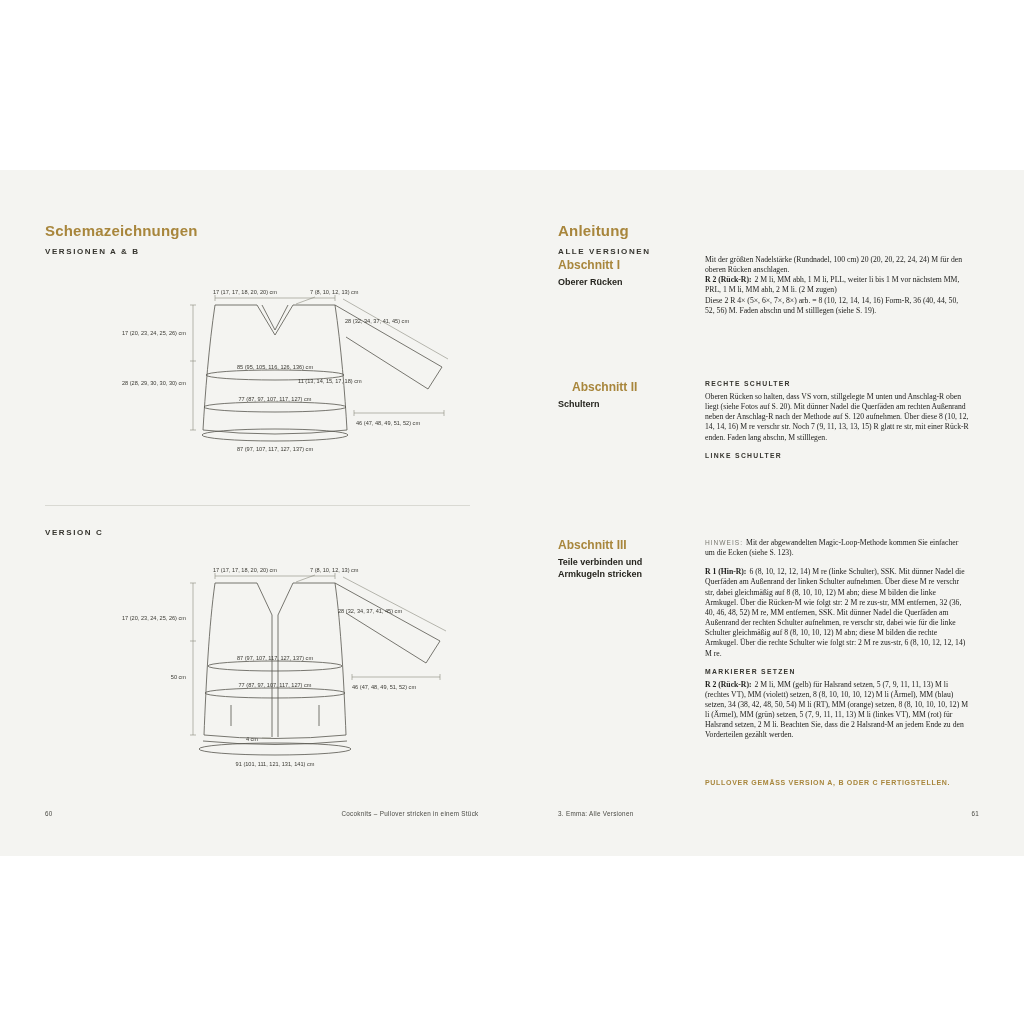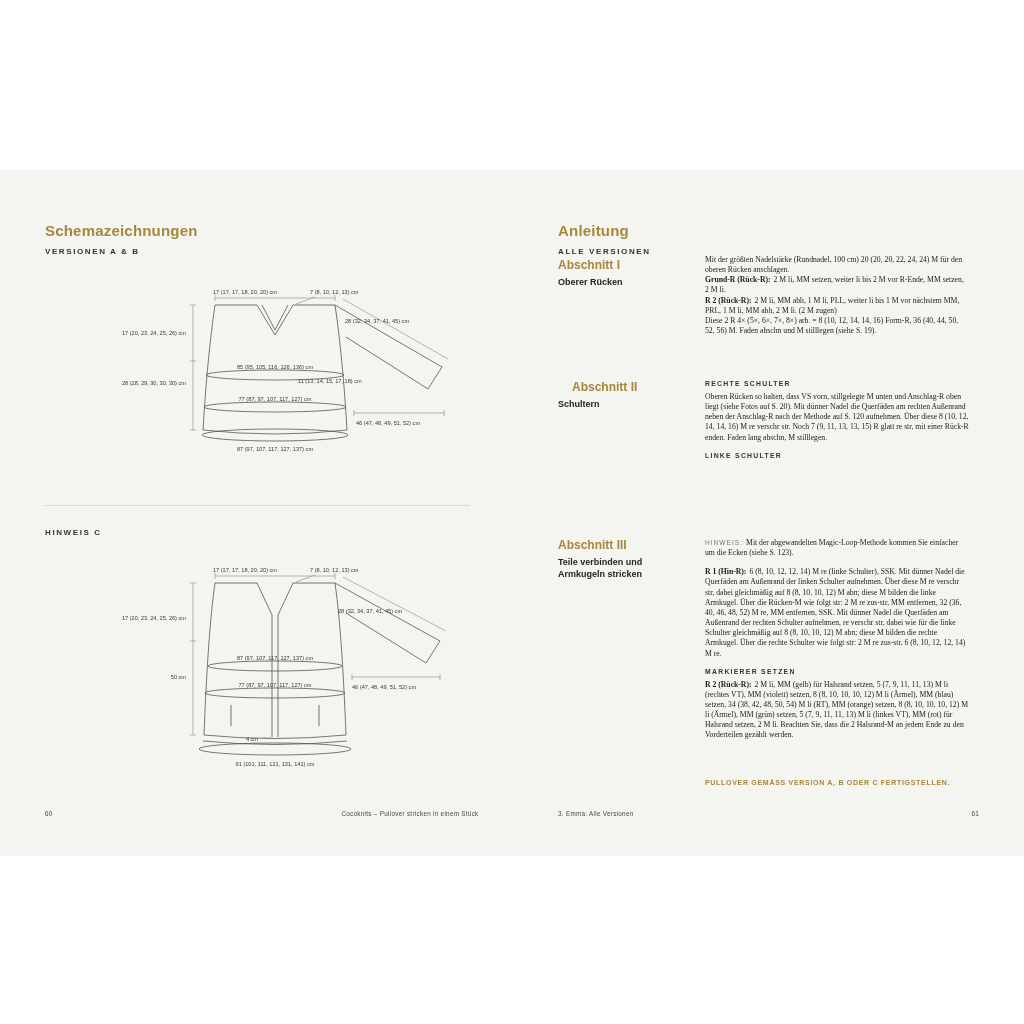--- a/index.html
+++ b/index.html
@@ -60,21 +60,21 @@
       <text x="235" y="38">28 (32, 34, 37, 41, 45) cm</text>
       <text x="165" y="84" text-anchor="middle">85 (95, 105, 116, 126, 136) cm</text>
       <text x="188" y="98">11 (13, 14, 15, 17, 18) cm</text>
       <text x="165" y="116" text-anchor="middle">77 (87, 97, 107, 117, 127) cm</text>
       <text x="246" y="140">46 (47, 48, 49, 51, 52) cm</text>
       <text x="165" y="166" text-anchor="middle">87 (97, 107, 117, 127, 137) cm</text>
     </g>
   </svg>
 
   <div class="abs divider" style="left:45px;top:505px;width:425px;"></div>
-  <div class="abs caps" style="left:45px;top:528px;">HINWEIS C</div>
+  <div class="abs caps" style="left:45px;top:528px;">VERSION C</div>
 
   <svg class="abs" style="left:110px;top:565px;" width="370" height="210" viewBox="0 0 370 210">
     <g stroke="#57564e" stroke-width="0.8" fill="none">
       <path d="M105,18 L147,18 M183,18 L225,18"></path>
       <path d="M147,18 L162,50 M183,18 L168,50 M162,50 L162,172 M168,50 L168,172"></path>
       <path d="M105,18 C99,60 96,120 94,170 M225,18 C231,60 234,120 236,170"></path>
       <path d="M94,170 Q165,177 236,170 M93,176 Q165,183 237,176"></path>
       <ellipse cx="165" cy="184" rx="76" ry="6"></ellipse>
       <path d="M225,18 L330,76 M236,48 L316,98 M330,76 L316,98"></path>
       <path d="M121,140 L121,161 M209,140 L209,161"></path>
@@ -113,21 +113,20 @@
   <div class="abs sec-sublabel" style="left:558px;top:276px;text-align:right;">Oberer Rücken</div>
 
   <div class="abs sec-label" style="left:572px;top:380px;">Abschnitt II</div>
   <div class="abs sec-sublabel" style="left:558px;top:398px;">Schultern</div>
 
   <div class="abs sec-label" style="left:558px;top:538px;">Abschnitt III</div>
   <div class="abs sec-sublabel" style="left:558px;top:556px;width:120px;">Teile verbinden und Armkugeln stricken</div>
 
   <div class="abs body-col" style="left:705px;top:255px;">
     <p><span>Mit der größten Nadelstärke (Rundnadel, 100 cm) 20 (20, 20, 22, 24, 24) M für den oberen Rücken anschlagen.</span></p>
-    <p><span class="lead">Grund-R (Rück-R):</span><span>2 M li, MM setzen, weiter li bis 2 M vor R-Ende, MM setzen, 2 M li.</span></p>
     <p><span class="lead">R 2 (Rück-R):</span><span>2 M li, MM abh, 1 M li, PLL, weiter li bis 1 M vor nächstem MM, PRL, 1 M li, MM abh, 2 M li. (2 M zugen)</span></p>
     <p><span class="lead"></span><span>Diese 2 R 4× (5×, 6×, 7×, 8×) arb. = 8 (10, 12, 14, 14, 16) Form-R, 36 (40, 44, 50, 52, 56) M. Faden abschn und M stilllegen (siehe S. 19).</span></p>
   </div>
 
   <div class="abs body-col" style="left:705px;top:380px;">
     <div class="subhead first">RECHTE SCHULTER</div>
     <p>Oberen Rücken so halten, dass VS vorn, stillgelegte M unten und Anschlag-R oben liegt (siehe Fotos auf S. 20). Mit dünner Nadel die Querfäden am rechten Außenrand neben der Anschlag-R nach der Methode auf S. 120 aufnehmen. Über diese 8 (10, 12, 14, 14, 16) M re verschr str. Noch 7 (9, 11, 13, 13, 15) R glatt re str, mit einer Rück-R enden. Faden lang abschn, M stilllegen.</p>
     <div class="subhead">LINKE SCHULTER</div>
   </div>
 

